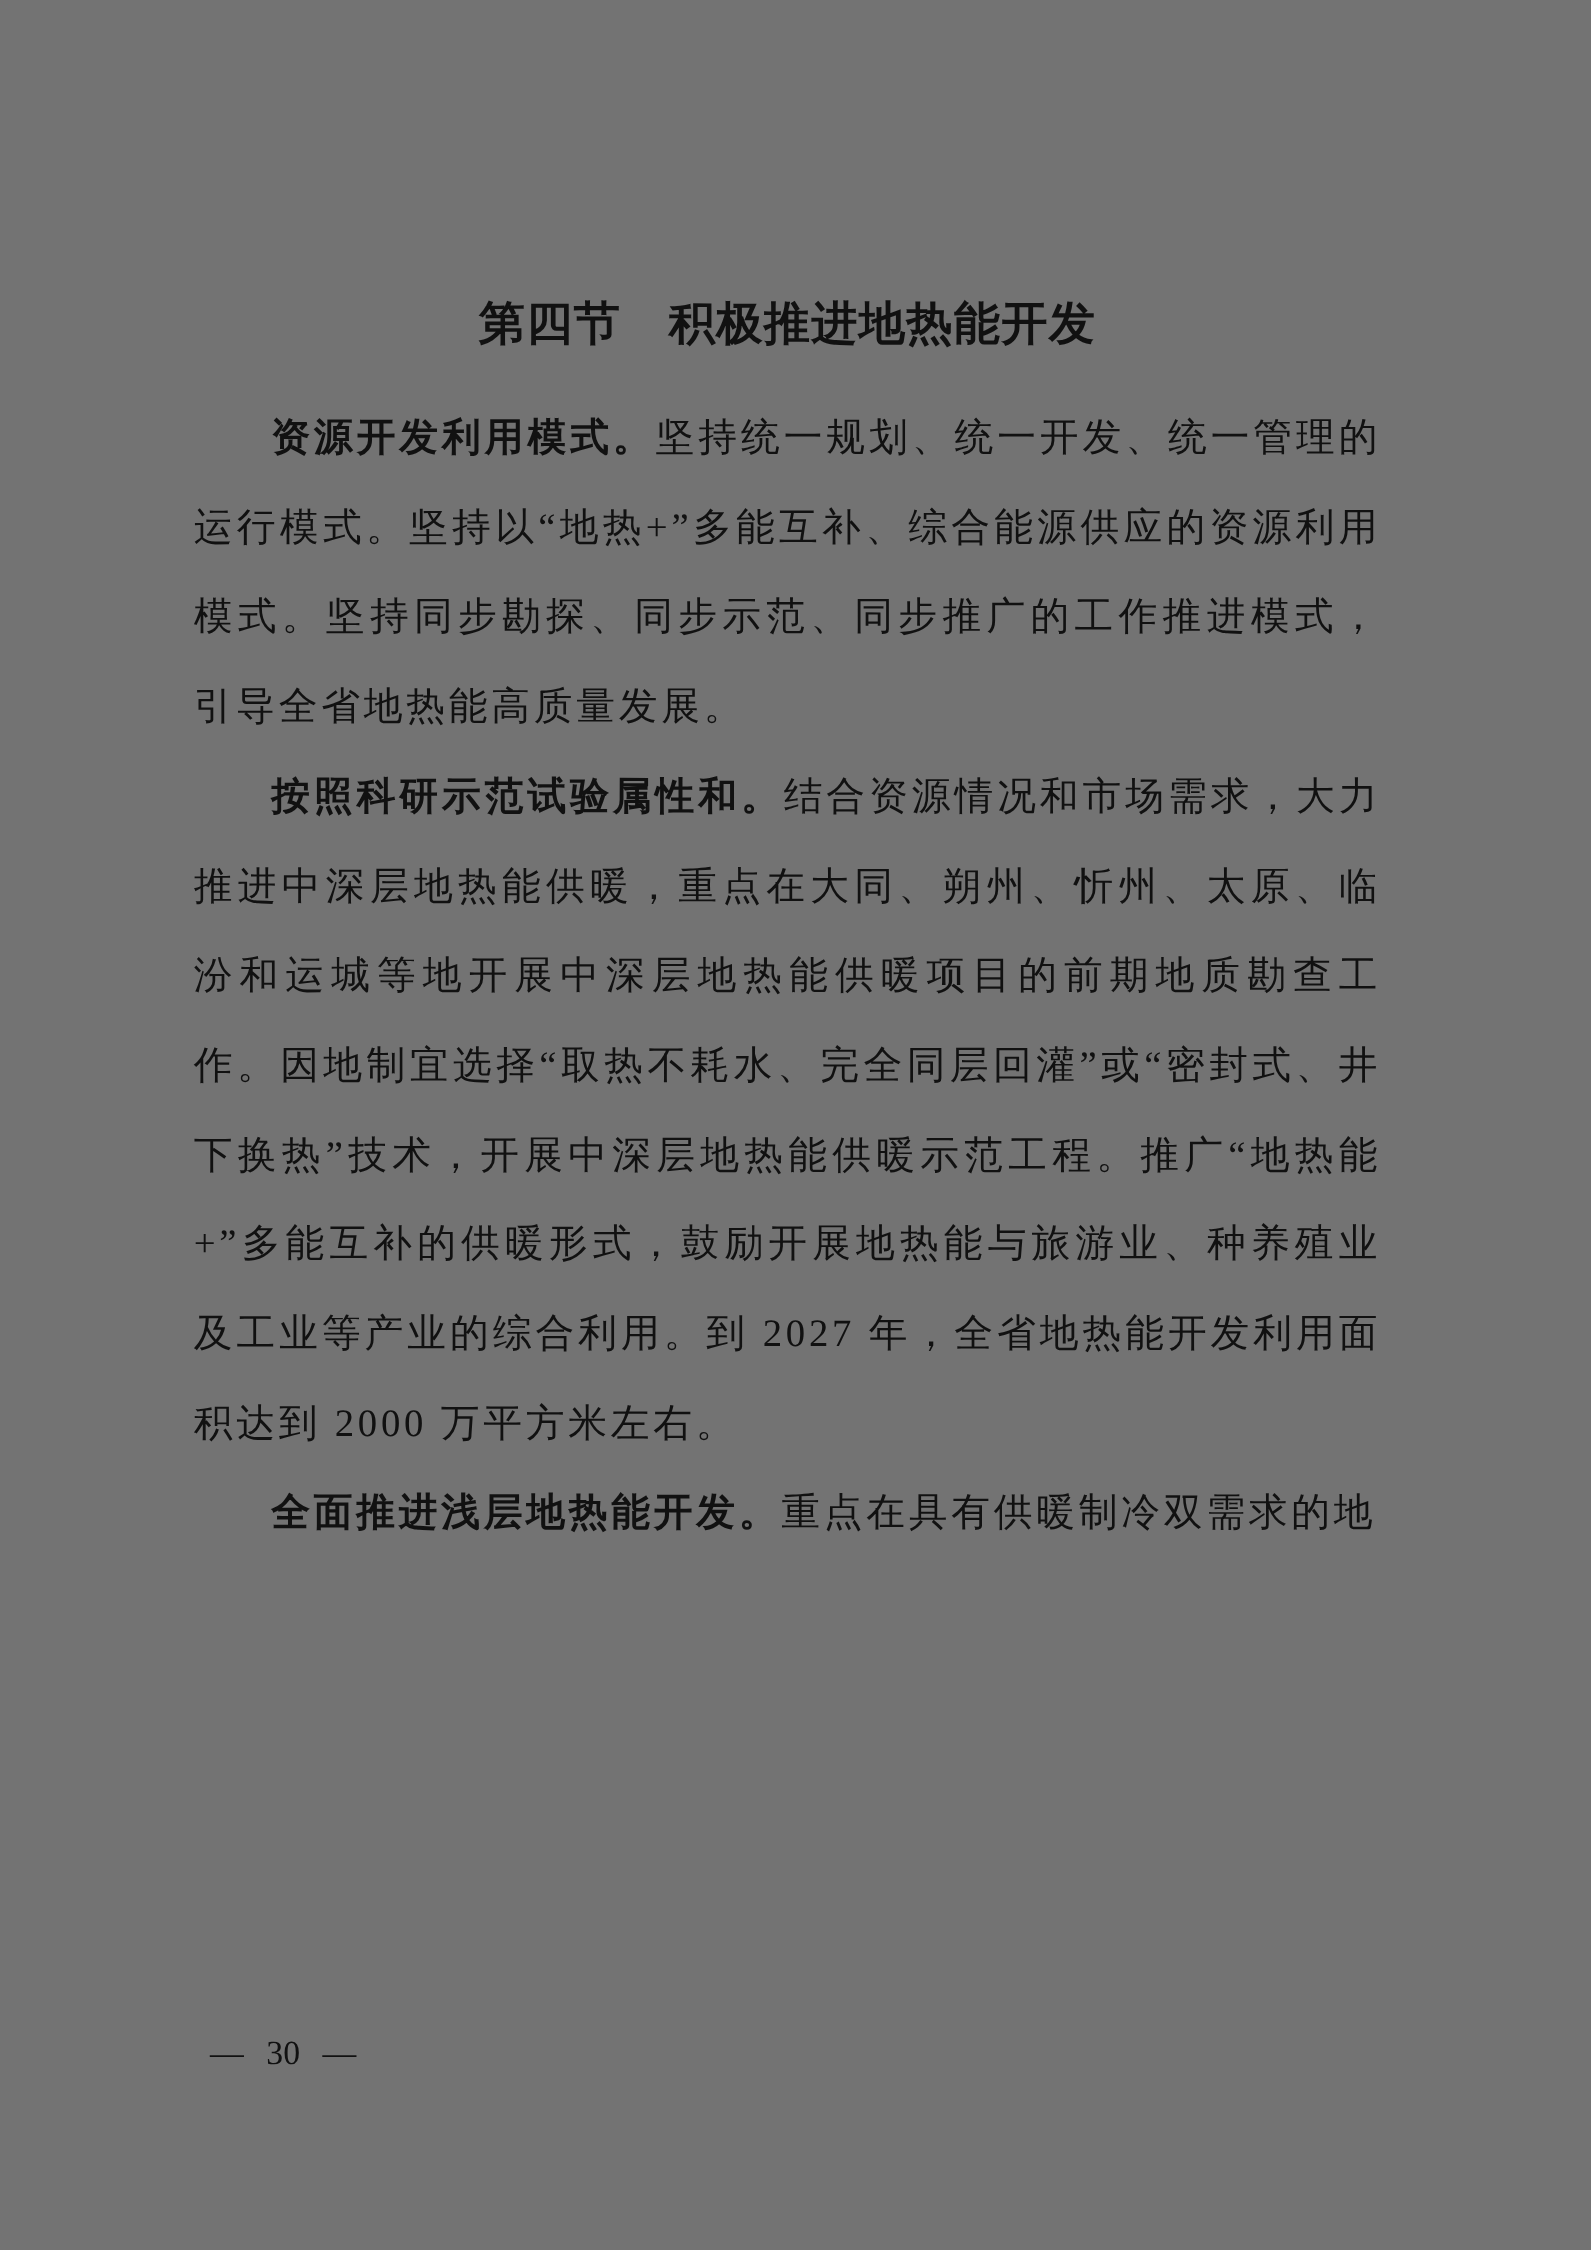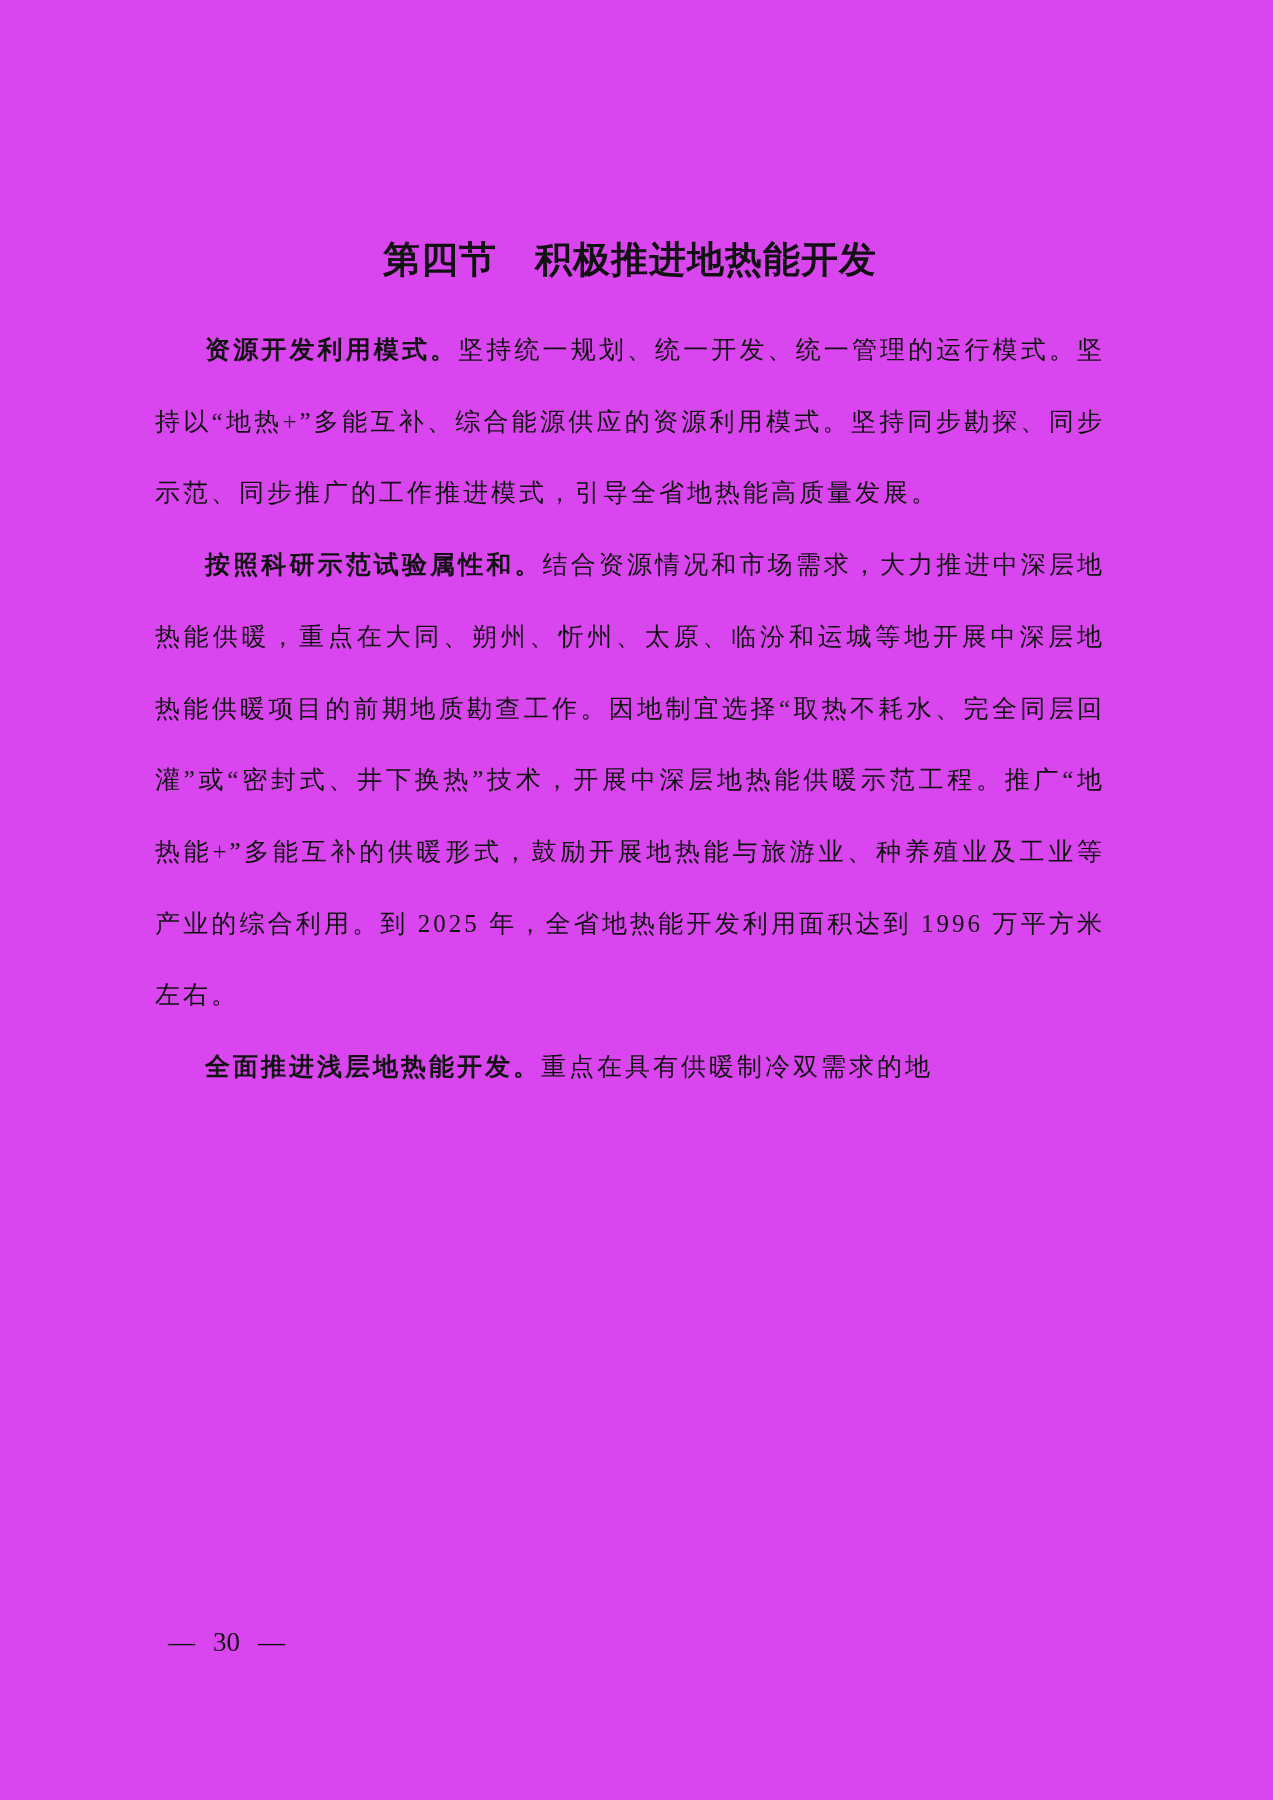--- a/index.html
+++ b/index.html
@@ -4,42 +4,42 @@
 <style>
   html, body {
     margin: 0;
     padding: 0;
     background: #ffffff;
   }
   .page {
     position: relative;
     width: 1273px;
     height: 1800px;
-    background: #d946ef;
+    background: #737373;
     color: #111111;
     font-family: "Liberation Serif", "DejaVu Serif", serif;
     overflow: hidden;
   }
   .content {
     position: absolute;
     top: 236px;
     left: 155px;
     width: 950px;
   }
   .doc-title {
     margin: 0 0 30px 0;
     font-size: 37px;
     line-height: 48px;
     font-weight: 700;
     text-align: center;
     letter-spacing: 1px;
   }
   .para {
     margin: 0;
-    font-size: 25px;
+    font-size: 31px;
     line-height: 71.7px;
     letter-spacing: 3px;
     text-align: justify;
     text-justify: inter-character;
     text-indent: 2em;
   }
   .para .lead {
     font-weight: 700;
   }
   .footer {
@@ -56,21 +56,21 @@
 </head>
 <body>
 
 <div class="page">
   <div class="content">
 
     <h1 class="doc-title">第四节　积极推进地热能开发</h1>
 
     <p class="para"><span class="lead">资源开发利用模式。</span><span>坚持统一规划、统一开发、统一管理的运行模式。坚持以“地热+”多能互补、综合能源供应的资源利用模式。坚持同步勘探、同步示范、同步推广的工作推进模式，引导全省地热能高质量发展。</span></p>
 
-    <p class="para"><span class="lead">按照科研示范试验属性和。</span><span>结合资源情况和市场需求，大力推进中深层地热能供暖，重点在大同、朔州、忻州、太原、临汾和运城等地开展中深层地热能供暖项目的前期地质勘查工作。因地制宜选择“取热不耗水、完全同层回灌”或“密封式、井下换热”技术，开展中深层地热能供暖示范工程。推广“地热能+”多能互补的供暖形式，鼓励开展地热能与旅游业、种养殖业及工业等产业的综合利用。到 2025 年，全省地热能开发利用面积达到 1996 万平方米左右。</span></p>
+    <p class="para"><span class="lead">按照科研示范试验属性和。</span><span>结合资源情况和市场需求，大力推进中深层地热能供暖，重点在大同、朔州、忻州、太原、临汾和运城等地开展中深层地热能供暖项目的前期地质勘查工作。因地制宜选择“取热不耗水、完全同层回灌”或“密封式、井下换热”技术，开展中深层地热能供暖示范工程。推广“地热能+”多能互补的供暖形式，鼓励开展地热能与旅游业、种养殖业及工业等产业的综合利用。到 2027 年，全省地热能开发利用面积达到 2000 万平方米左右。</span></p>
 
 
     <p class="para"><span class="lead">全面推进浅层地热能开发。</span><span>重点在具有供暖制冷双需求的地</span></p>
 
   </div>
 
   <div class="footer">
     <span>—</span>
     <span>30</span>
     <span>—</span>

